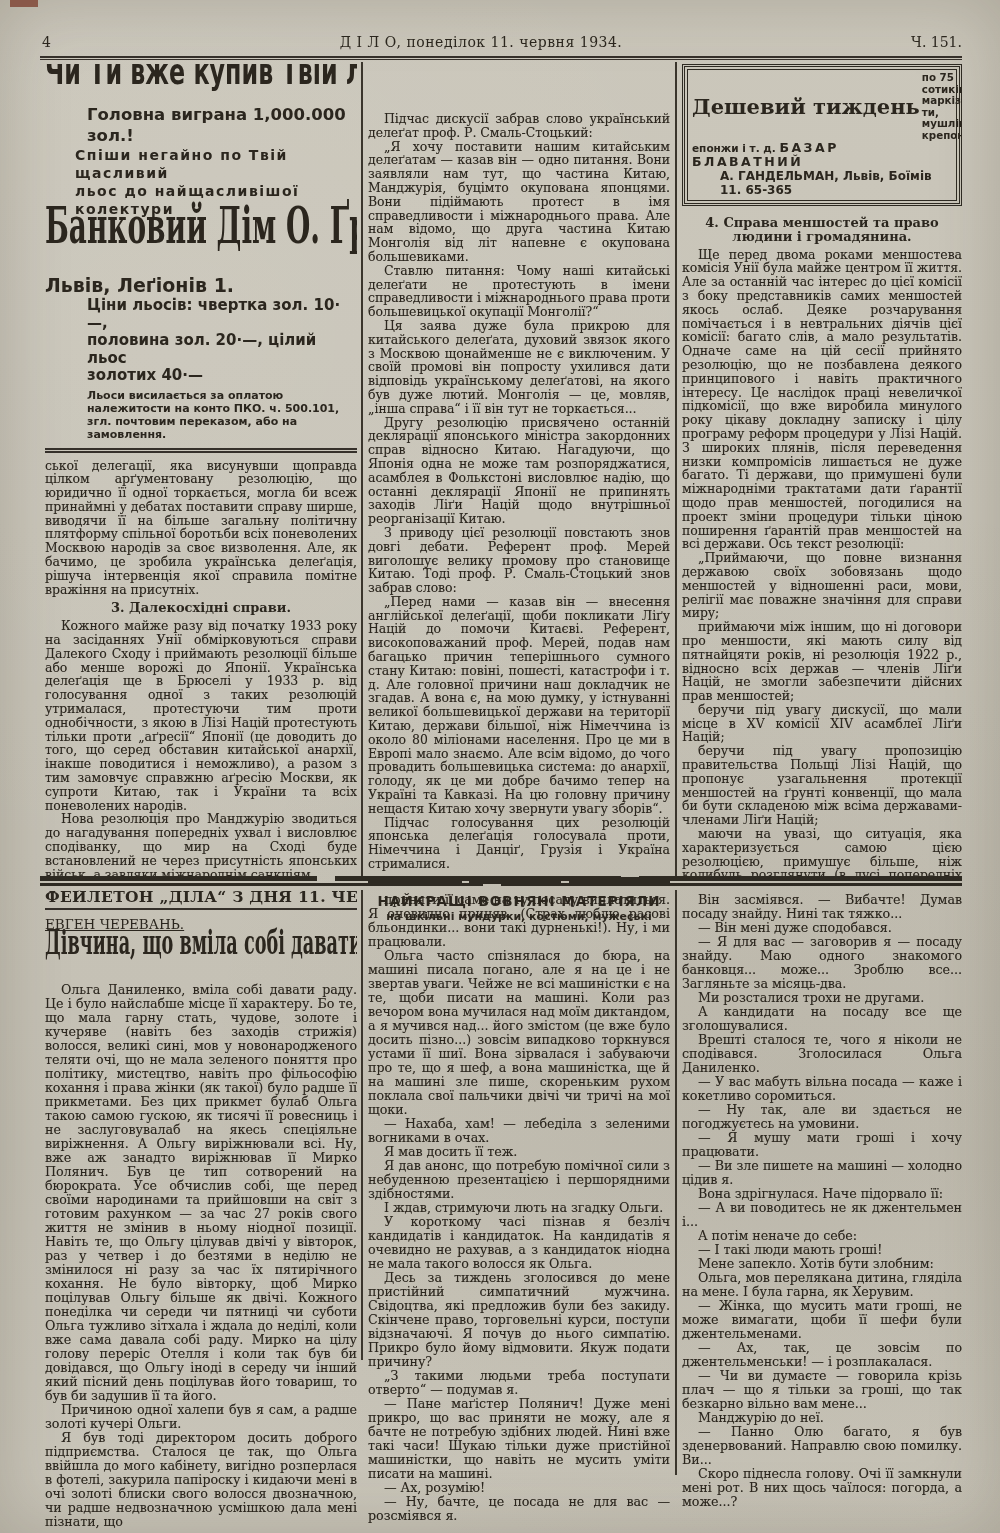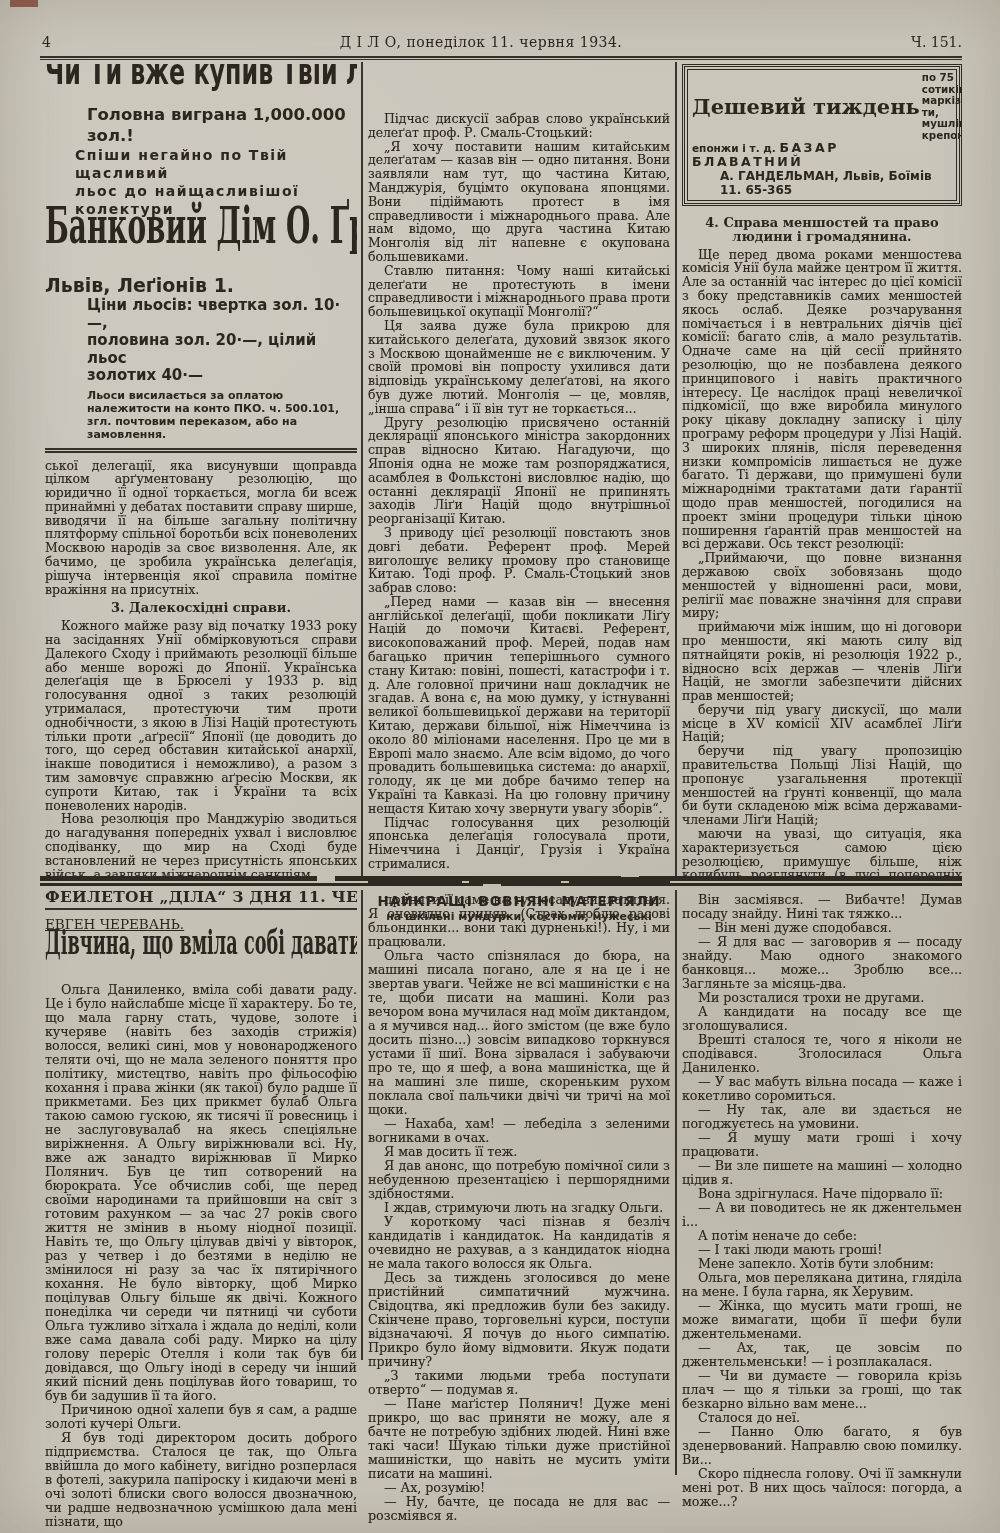--- a/index.html
+++ b/index.html
@@ -213,17 +213,17 @@
       <p class="para">— Ви зле пишете на машині — холодно цідив я.</p>
       <p class="para">Вона здрігнулася. Наче підорвало її:</p>
       <p class="para">— А ви поводитесь не як джентельмен і...</p>
       <p class="para">А потім неначе до себе:</p>
       <p class="para">— І такі люди мають гроші!</p>
       <p class="para">Мене запекло. Хотів бути злобним:</p>
       <p class="para">Ольга, мов перелякана дитина, гляділа на мене. І була гарна, як Херувим.</p>
       <p class="para">— Жінка, що мусить мати гроші, не може вимагати, щоби її шефи були джентельменами.</p>
       <p class="para">— Ах, так, це зовсім по джентельменськи! — і розплакалася.</p>
       <p class="para">— Чи ви думаєте — говорила крізь плач — що я тільки за гроші, що так безкарно вільно вам мене...</p>
-      <p class="para">Сталося до неї.</p>
+      <p class="para">Манджурію до неї.</p>
       <p class="para">— Панно Олю багато, я був зденервований. Направлю свою помилку. Ви...</p>
       <p class="para">Скоро піднесла голову. Очі її замкнули мені рот. В них щось чаїлося: погорда, а може...?</p>
     </section>
 </div>
 
 </body></html>

